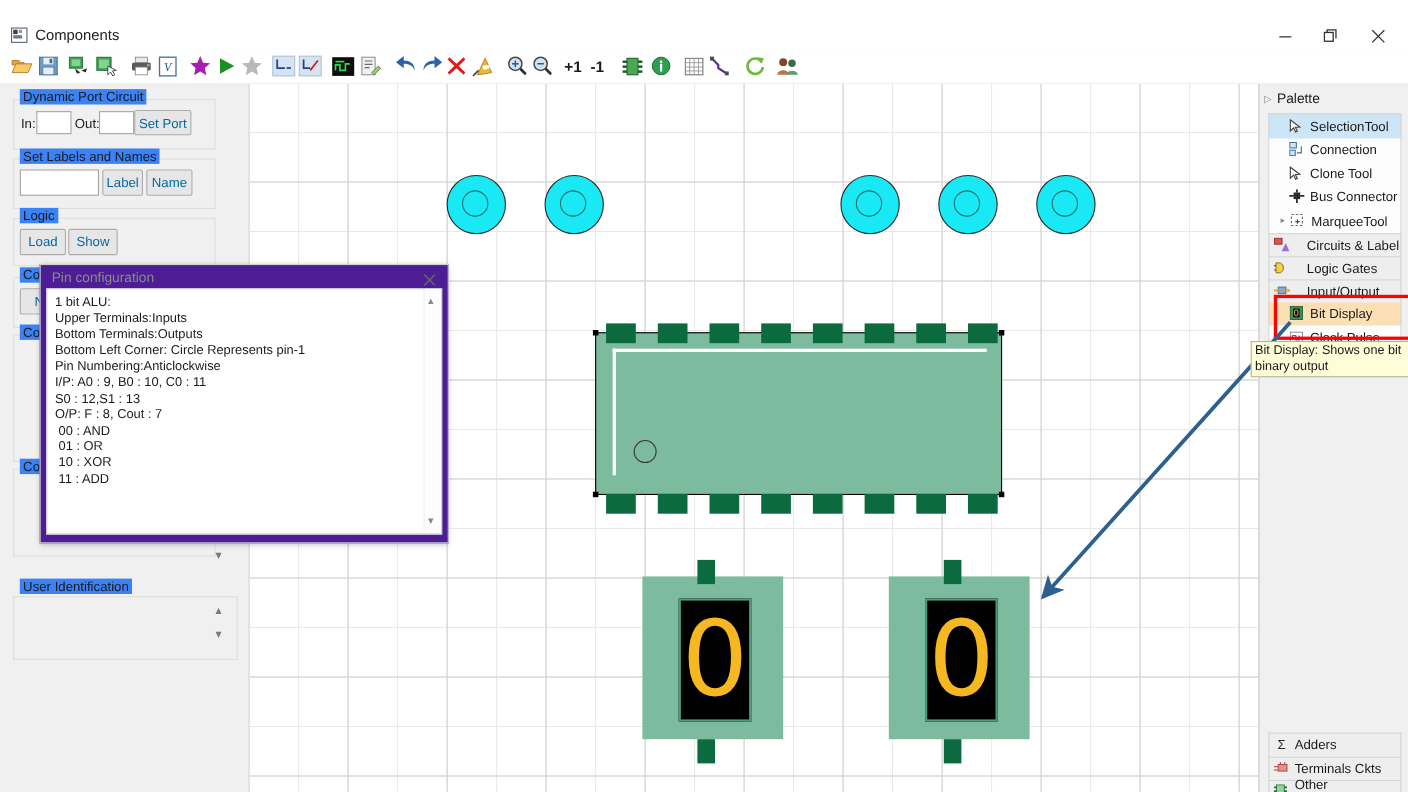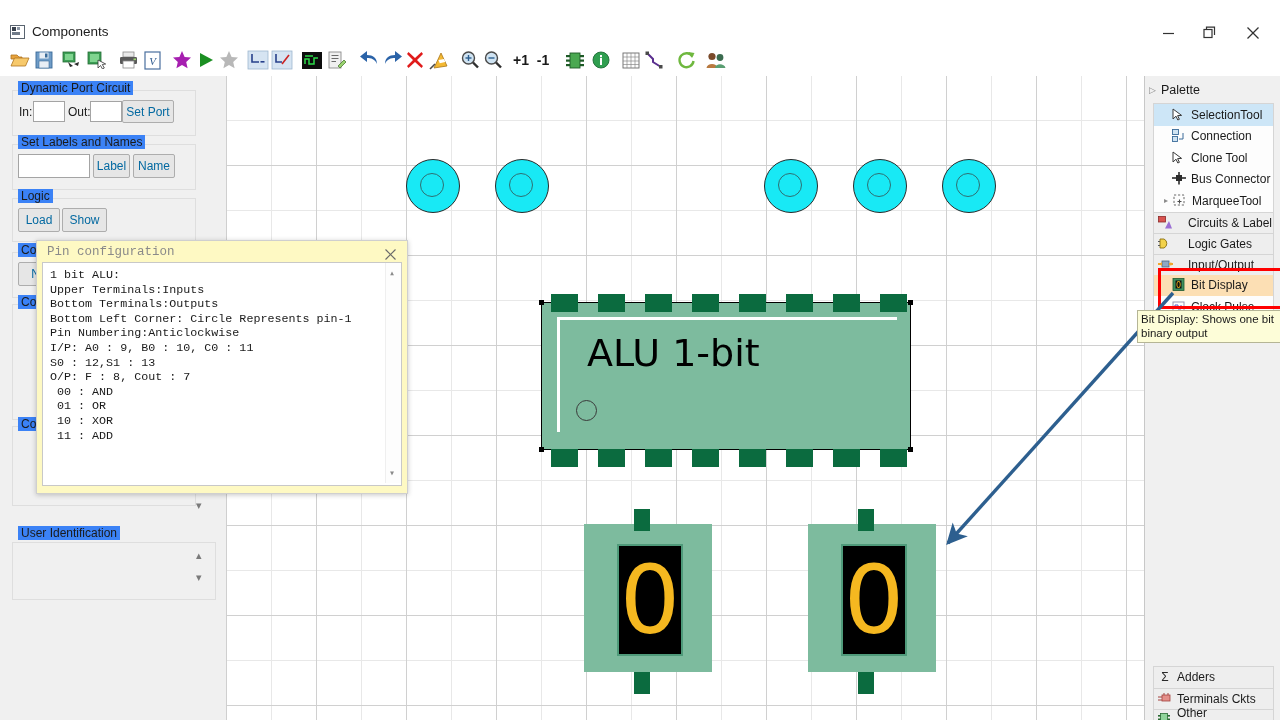--- a/index.html
+++ b/index.html
@@ -88,22 +88,22 @@
   #pal-bottom{position:absolute;left:8px;top:590px;width:121px;}
   .pal-cat2{position:relative;height:20.5px;background:#eeeeee;border:1px solid #d5d5d5;border-bottom:none;
             display:flex;align-items:center;padding-left:4px;gap:5px;font-size:12px;color:#1a1a1a;}
 
   #highlight-box{position:absolute;left:1158px;top:268px;width:120px;height:35px;border:3px solid #ff0000;pointer-events:none;}
   #tooltip{position:absolute;left:1137px;top:310px;width:140px;padding:2px 3px;background:#fdfdd8;border:1px solid #b5b596;
            font-size:11.5px;line-height:13.5px;color:#1a1a1a;}
   #anno-arrow{position:absolute;left:930px;top:290px;width:250px;height:260px;pointer-events:none;}
 
   
-  #dialog{position:absolute;left:36px;top:240px;width:370px;height:252px;background:#fef9c3;border:1px solid #cfcfcf;
-          box-shadow:0 1px 5px rgba(0,0,0,0.22);font-family:Liberation Mono, monospace;}
+  #dialog{position:absolute;left:36px;top:240px;width:370px;height:252px;background:#4c1d95;border:1px solid #cfcfcf;
+          box-shadow:0 1px 5px rgba(0,0,0,0.22);}
   #dlg-title{position:absolute;left:10px;top:4px;font-size:12.5px;color:#8a8a8a;}
   #dlg-close{position:absolute;right:4px;top:2px;width:26px;height:22px;display:flex;align-items:center;justify-content:center;color:#6a6a6a;}
   #dlg-body{position:absolute;left:5px;top:21px;width:358px;height:222px;background:#ffffff;border:1px solid #c8c8c8;}
   #dlg-text{position:absolute;left:7px;top:5px;width:325px;font-size:11.7px;line-height:14.6px;color:#1a1a1a;white-space:pre;}
   #dlg-scroll{position:absolute;right:0;top:0;width:15px;height:220px;background:#fdfdfd;border-left:1px solid #efefef;}
   #dlg-scroll .up{position:absolute;left:3px;top:4px;color:#8a8a8a;font-size:10px;}
   #dlg-scroll .dn{position:absolute;left:3px;bottom:4px;color:#8a8a8a;font-size:10px;}
 </style>
 </head>
 <body>
@@ -386,21 +386,20 @@
     <div class="sw" style="left:626px;top:83px;">
         <span class="inner"></span>
       </div>
     <div class="sw" style="left:715px;top:83px;">
         <span class="inner"></span>
       </div>
 
     <div id="alu" style="left:314px;top:226px;">
       <span class="ln-h"></span>
         <span class="ln-v"></span>
-      <span class="label">ALU 1-bit</span>
       <span class="pin1"></span>
       <span class="pin-top" style="left:9px"></span>
       <span class="pin-top" style="left:56px"></span>
       <span class="pin-top" style="left:103px"></span>
       <span class="pin-top" style="left:150px"></span>
       <span class="pin-top" style="left:197px"></span>
       <span class="pin-top" style="left:244px"></span>
       <span class="pin-top" style="left:291px"></span>
       <span class="pin-top" style="left:338px"></span>
       <span class="pin-bot" style="left:9px"></span>

